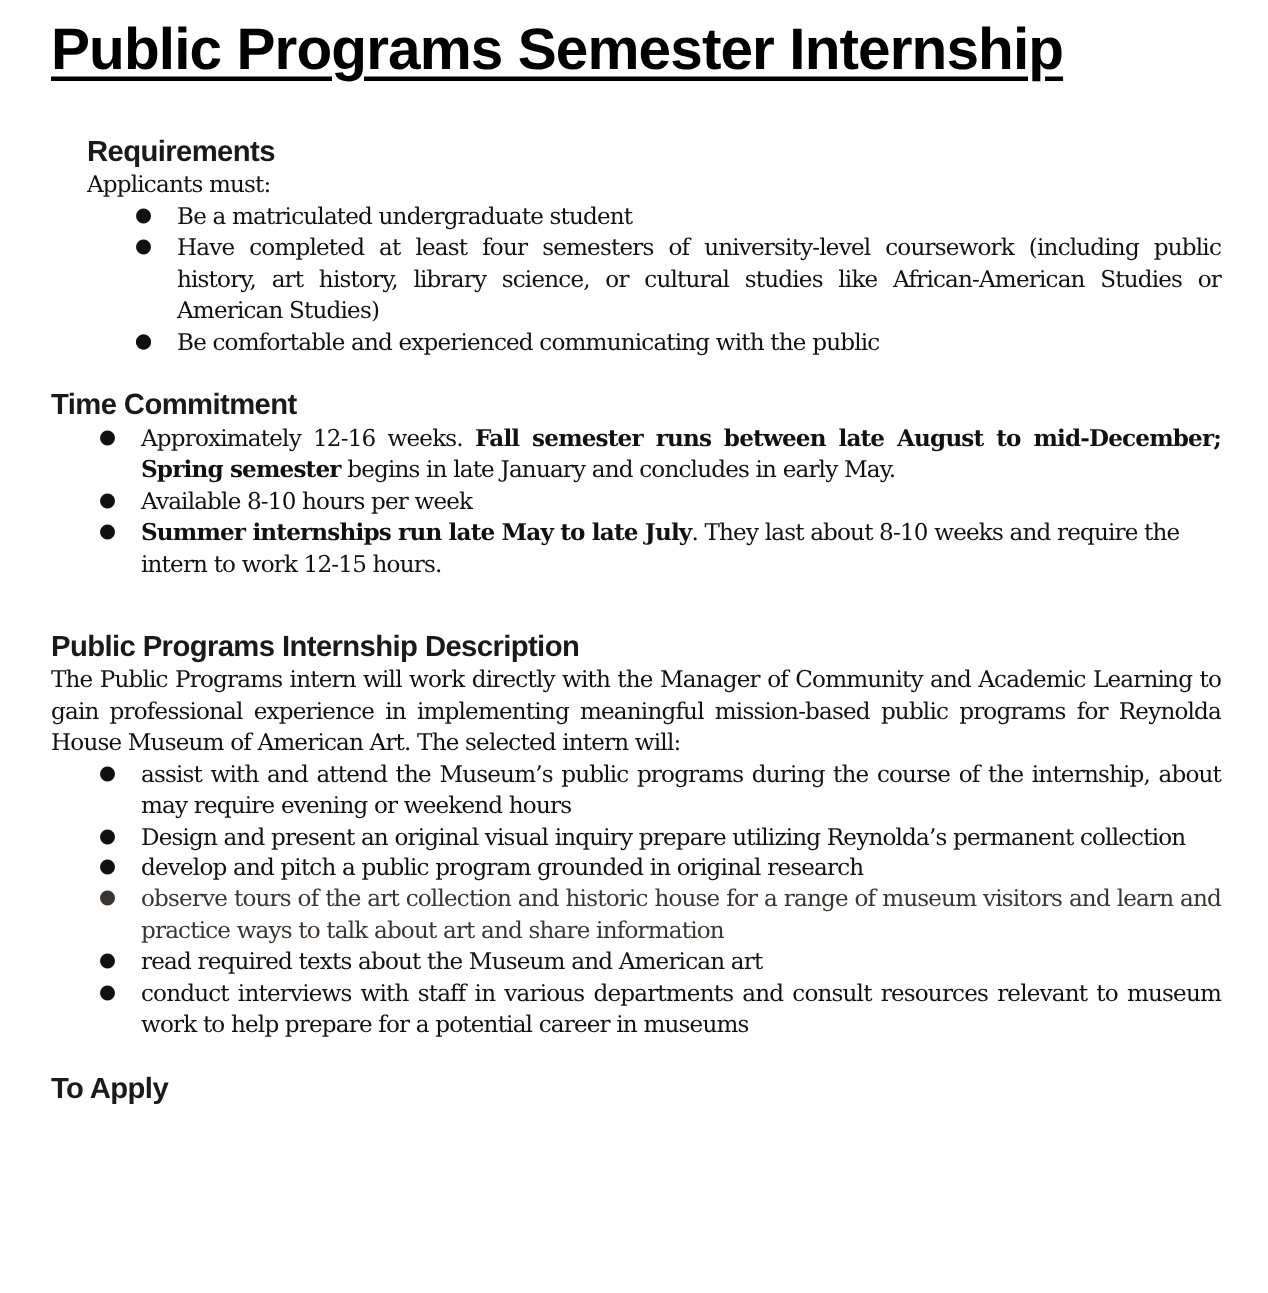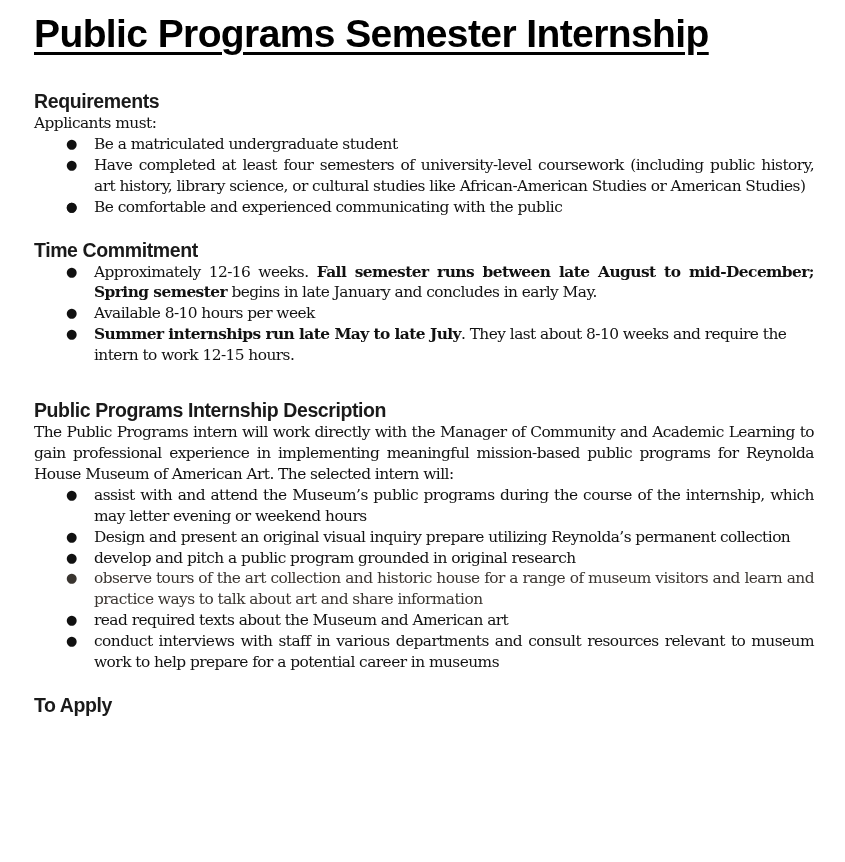--- a/index.html
+++ b/index.html
@@ -22,21 +22,21 @@
     font-size: 15.4px; line-height: 20.9px; letter-spacing: -0.55px;
     color: #111;
   }
   .justify { text-align: justify; }
   p { margin: 0; }
   ul { margin: 0; padding: 0 0 0 60px; list-style: none; }
   li { position: relative; }
   li .bullet { position: absolute; left: -28px; top: 0; font-family: "DejaVu Sans", sans-serif; font-size: 13px; }
   .muted { color: #3a3530; }
   b { font-weight: bold; }
-  .sec1 { margin-top: 31px; }
+  .sec1 { margin-top: 31px; margin-left: 24px; }
   .sec2 { margin-top: 20px; }
   .sec3 { margin-top: 32px; }
   .sec4 { margin-top: 20px; }
 </style>
 </head>
 <body>
 
 <div class="page">
   <h1 class="title">Public Programs Semester Internship</h1>
 
@@ -57,21 +57,21 @@
       <li class="justify"><span class="bullet">●</span><span>Approximately 12-16 weeks. </span><b>Fall semester runs between late August to mid-December; Spring semester</b><span> begins in late January and concludes in early May.</span></li>
       <li><span class="bullet">●</span><span>Available 8-10 hours per week</span></li>
       <li><span class="bullet">●</span><b>Summer internships run late May to late July</b><span>. They last about 8-10 weeks and require the intern to work 12-15 hours.</span></li>
     </ul>
   </section>
 
   <section class="sec3">
     <h2>Public Programs Internship Description</h2>
     <p class="body justify">The Public Programs intern will work directly with the Manager of Community and Academic Learning to gain professional experience in implementing meaningful mission-based public programs for Reynolda House Museum of American Art. The selected intern will:</p>
     <ul>
-      <li class="justify"><span class="bullet">●</span><span>assist with and attend the Museum’s public programs during the course of the internship, which may letter evening or weekend hours</span></li>
+      <li class="justify"><span class="bullet">●</span><span>assist with and attend the Museum’s public programs during the course of the internship, about may require evening or weekend hours</span></li>
       <li class="justify"><span class="bullet">●</span><span>Design and present an original visual inquiry prepare utilizing Reynolda’s permanent collection</span></li>
       <li><span class="bullet">●</span><span>develop and pitch a public program grounded in original research</span></li>
       <li class="justify muted"><span class="bullet">●</span><span>observe tours of the art collection and historic house for a range of museum visitors and learn and practice ways to talk about art and share information</span></li>
       <li><span class="bullet">●</span><span>read required texts about the Museum and American art</span></li>
       <li class="justify"><span class="bullet">●</span><span>conduct interviews with staff in various departments and consult resources relevant to museum work to help prepare for a potential career in museums</span></li>
     </ul>
   </section>
 
   <section class="sec4">
     <h2>To Apply</h2>

